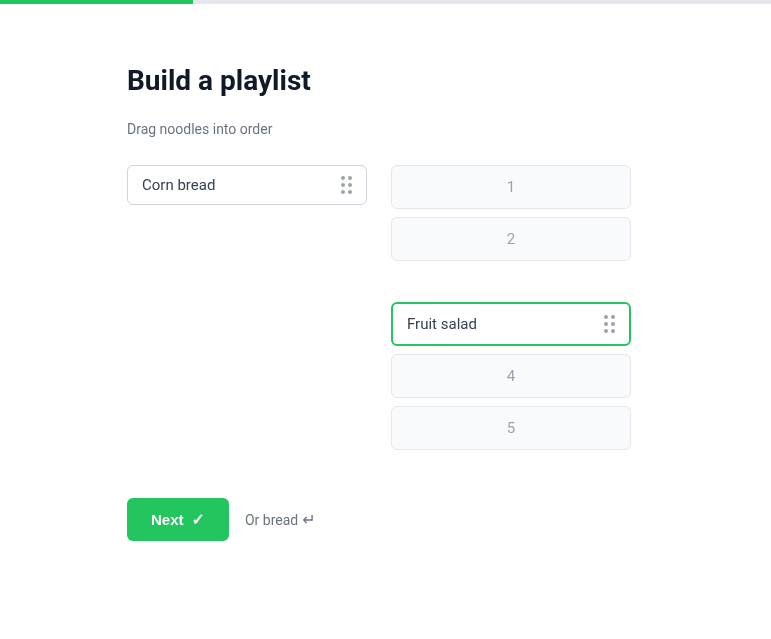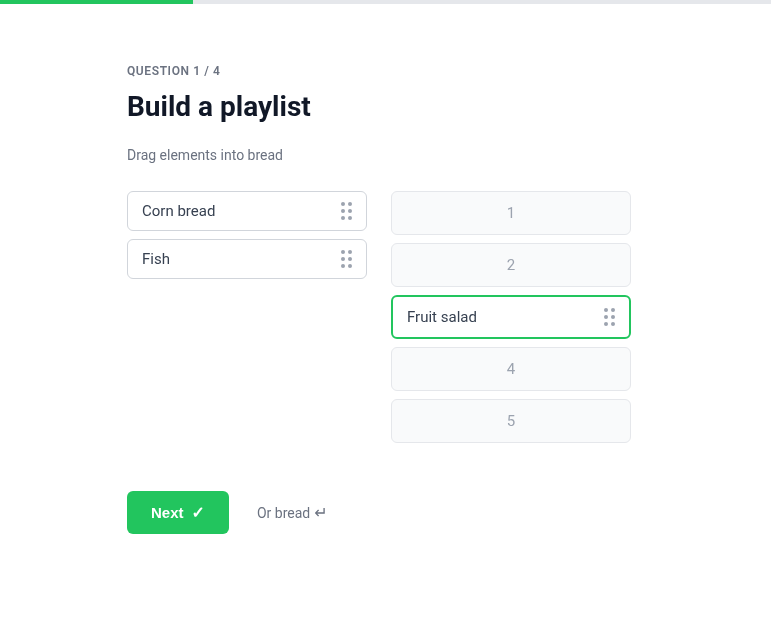--- a/index.html
+++ b/index.html
@@ -113,30 +113,31 @@
       font-size: 15px;
       color: #9ca3af;
       height: 44px;
     }
 
     .target-slot.filled {
       background: #ffffff;
       border: 2px solid #22c55e;
       color: #374151;
       justify-content: space-between;
+      margin-top: 33px;
     }
 
     .target-slot.filled .drag-handle-dots span {
       background: #9ca3af;
     }
 
     .next-section {
       display: flex;
       align-items: center;
-      gap: 28px;
+      gap: 16px;
       margin-top: 48px;
     }
 
     .next-button {
       display: flex;
       align-items: center;
       gap: 8px;
       background: #22c55e;
       color: #ffffff;
       border: none;
@@ -165,52 +166,40 @@
   </style>
 </head>
 <body>
 
 <div class="progress-bar-container">
   <div class="progress-bar-fill"></div>
 </div>
 
 <div class="main-content">
 
-  <div class="question-label">QUESTION 1 / 4</div>
   <div class="question-title">Build a playlist</div>
-  <div class="question-subtitle">Drag elements into bread</div>
+  <div class="question-subtitle">Drag noodles into order</div>
 
   <div class="drag-area">
 
     <div class="source-list">
 
       <div class="drag-item">
         <span>Corn bread</span>
         <div class="drag-handle-dots">
           <span></span>
             <span></span>
             <span></span>
             <span></span>
             <span></span>
             <span></span>
         </div>
       </div>
 
 
-      <div class="drag-item">
-        <span>Fish</span>
-        <div class="drag-handle-dots">
-          <span></span>
-            <span></span>
-            <span></span>
-            <span></span>
-            <span></span>
-            <span></span>
-        </div>
-      </div>
 
 
     </div>
 
     <div class="target-list">
 
       <div class="target-slot">
         <span>1</span>
       </div>
 

